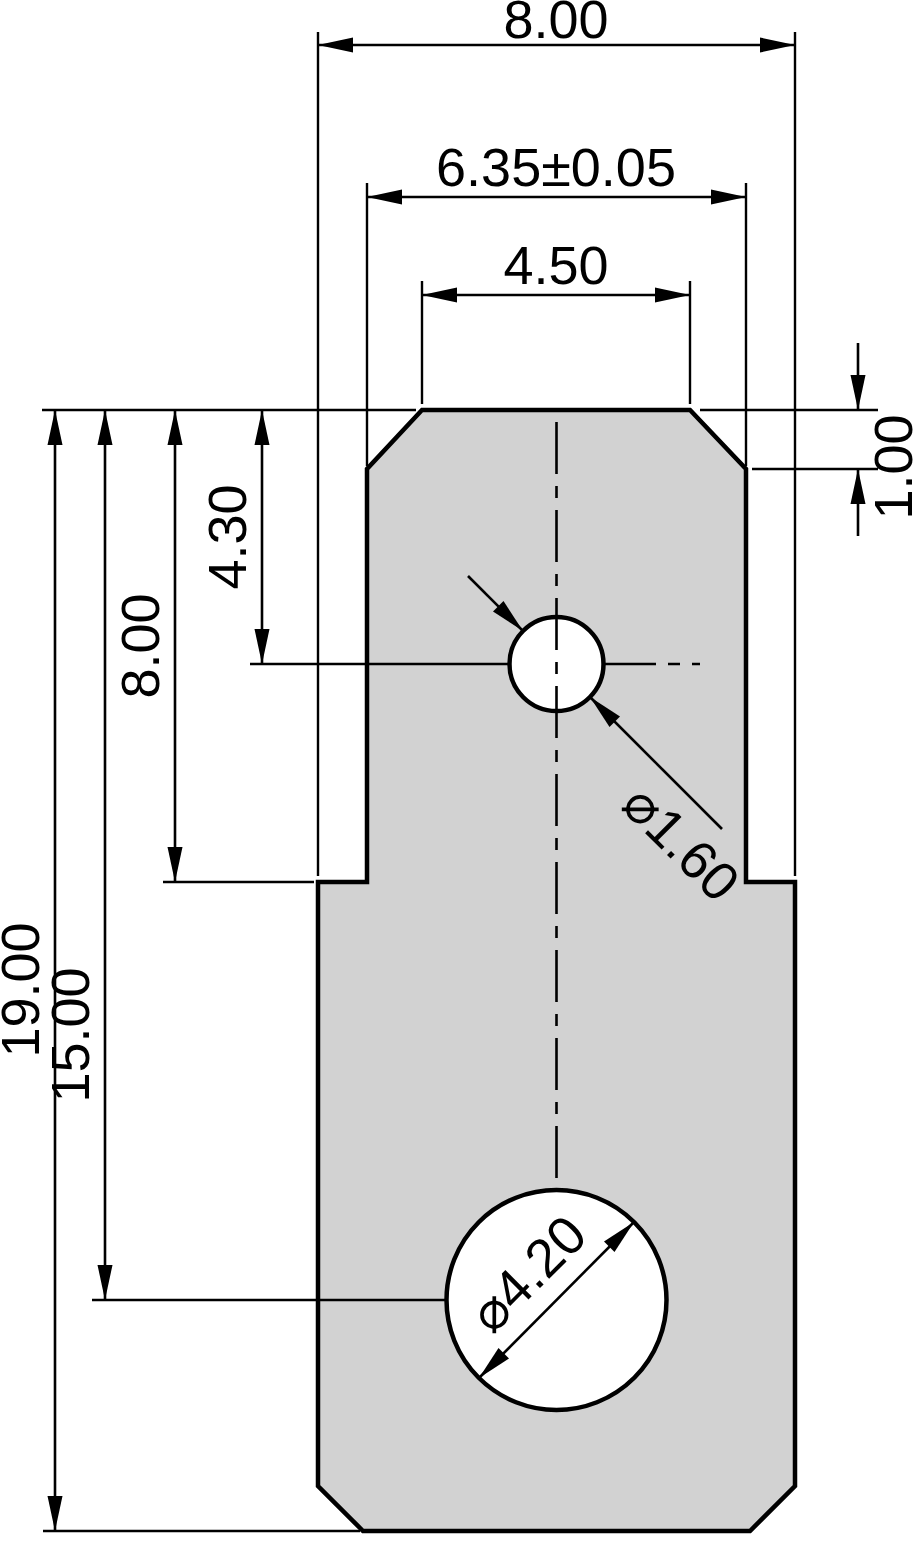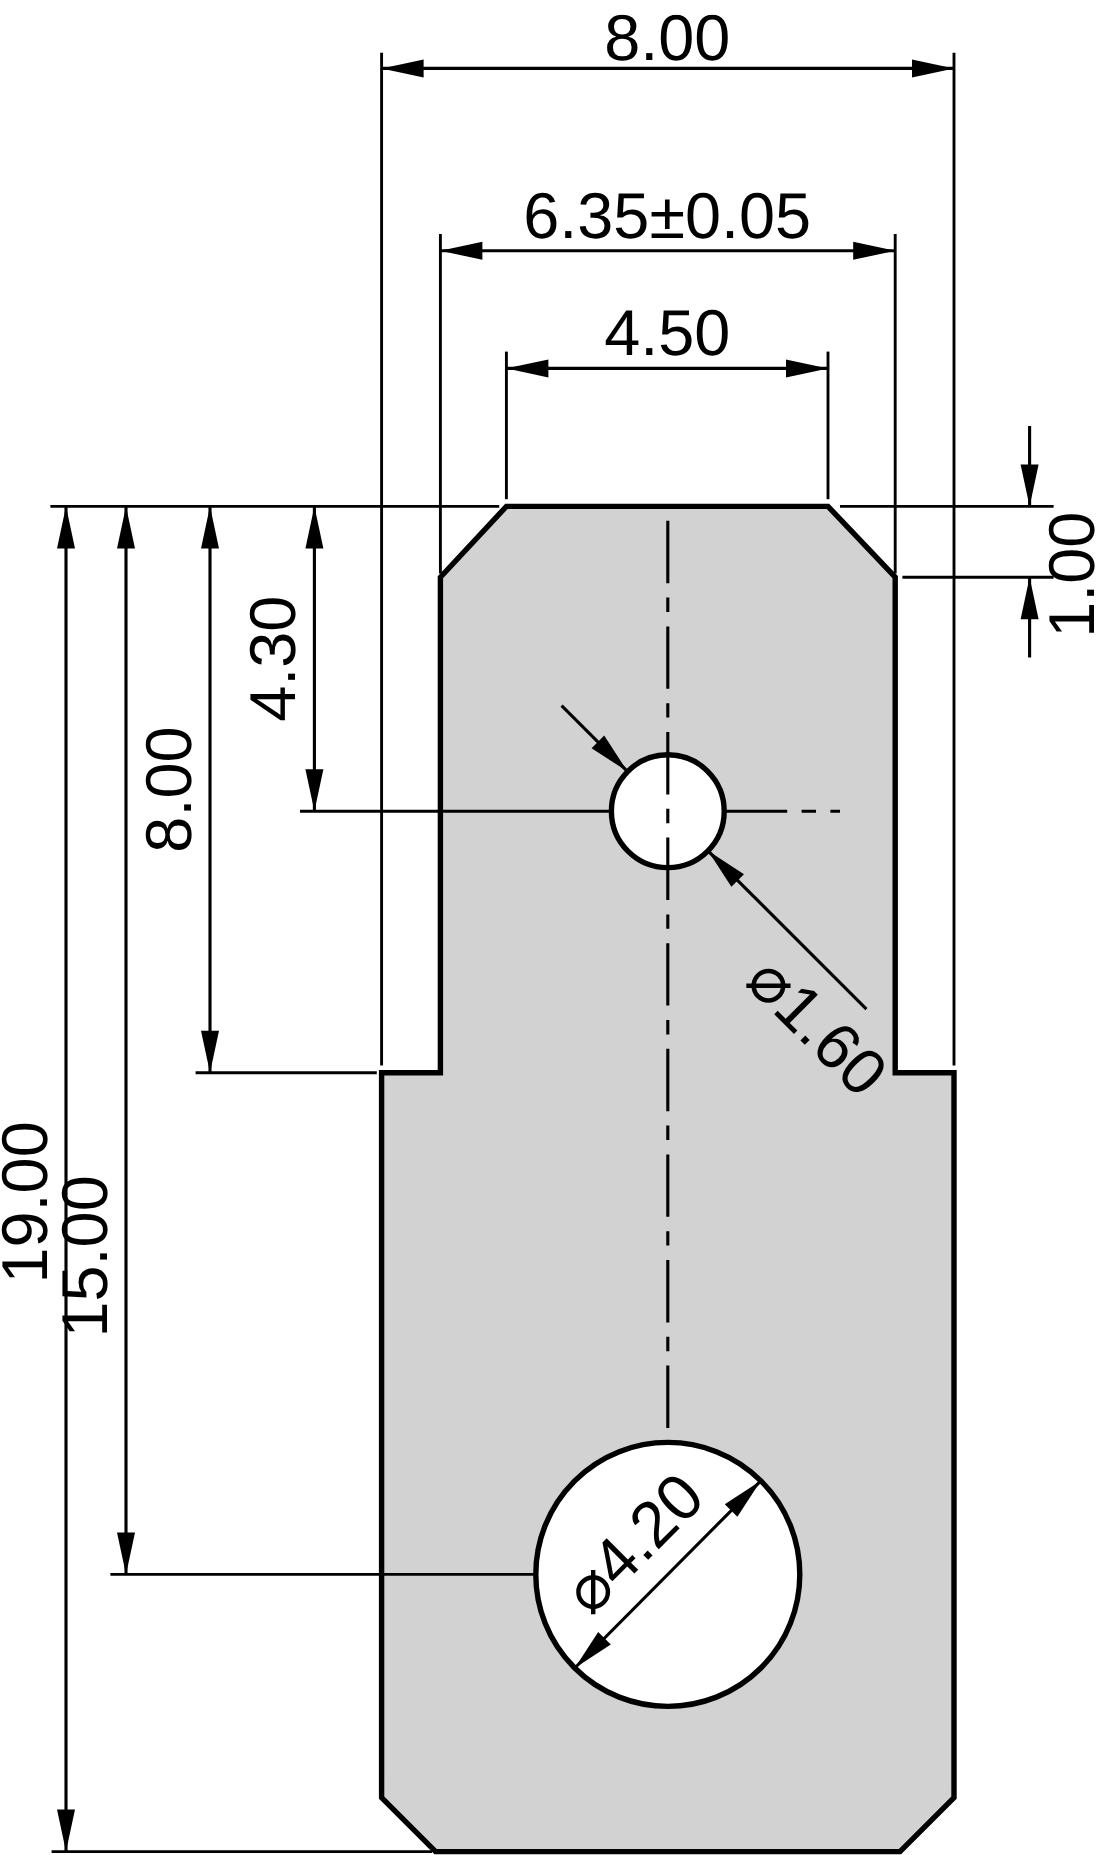--- a/index.html
+++ b/index.html
@@ -8,21 +8,20 @@
     background: #ffffff;
     width: 922px;
     height: 1546px;
     overflow: hidden;
   }
   .canvas {
     position: relative;
     width: 922px;
     height: 1336px;
     background: #ffffff;
-    margin-top: 12px;
   }
   svg { display: block; }
   .outline {
     stroke: #000000;
     stroke-width: 4.5;
     stroke-linejoin: miter;
   }
   .hole {
     fill: #ffffff;
     stroke: #000000;

